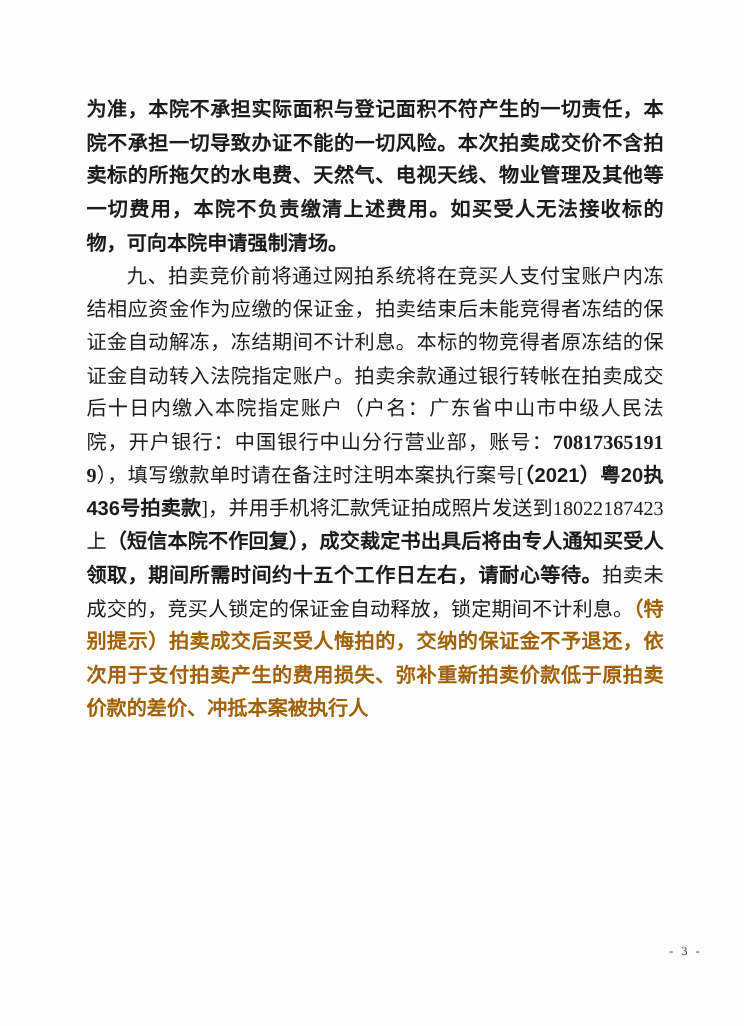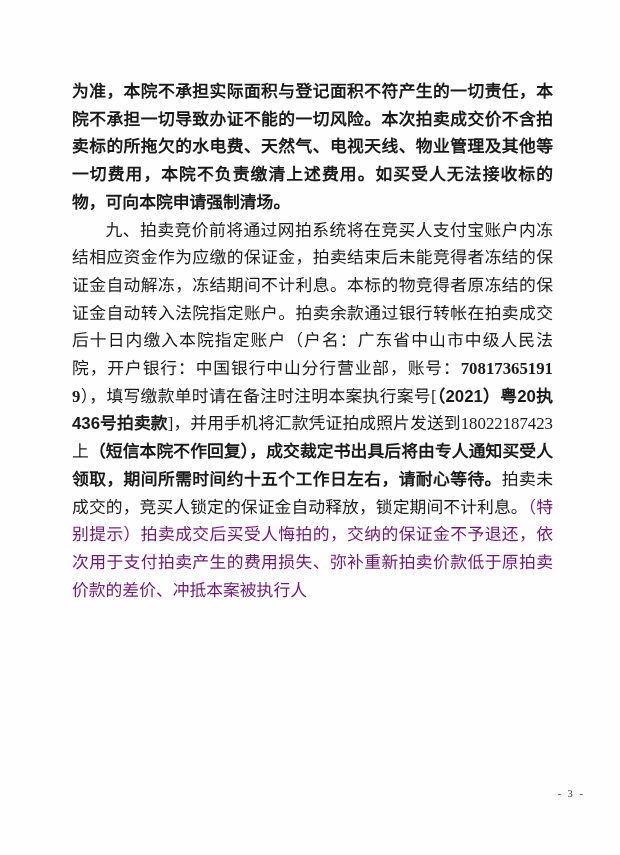--- a/index.html
+++ b/index.html
@@ -39,23 +39,23 @@
     text-indent: 2em;
   }
   .bold-sans {
     font-family: "Liberation Sans", "DejaVu Sans", sans-serif;
     font-weight: bold;
   }
   .bold-serif {
     font-weight: bold;
   }
   .red-bold {
-    color: #701a75;
+    color: #a16207;
     font-family: "Liberation Sans", "DejaVu Sans", sans-serif;
-    font-weight: normal;
+    font-weight: bold;
   }
   .page-number {
     position: absolute;
     right: 71px;
     bottom: 56px;
     font-size: 10.5px;
     color: #3d3d3d;
     letter-spacing: 2px;
     font-family: "Liberation Serif", "DejaVu Serif", serif;
   }

